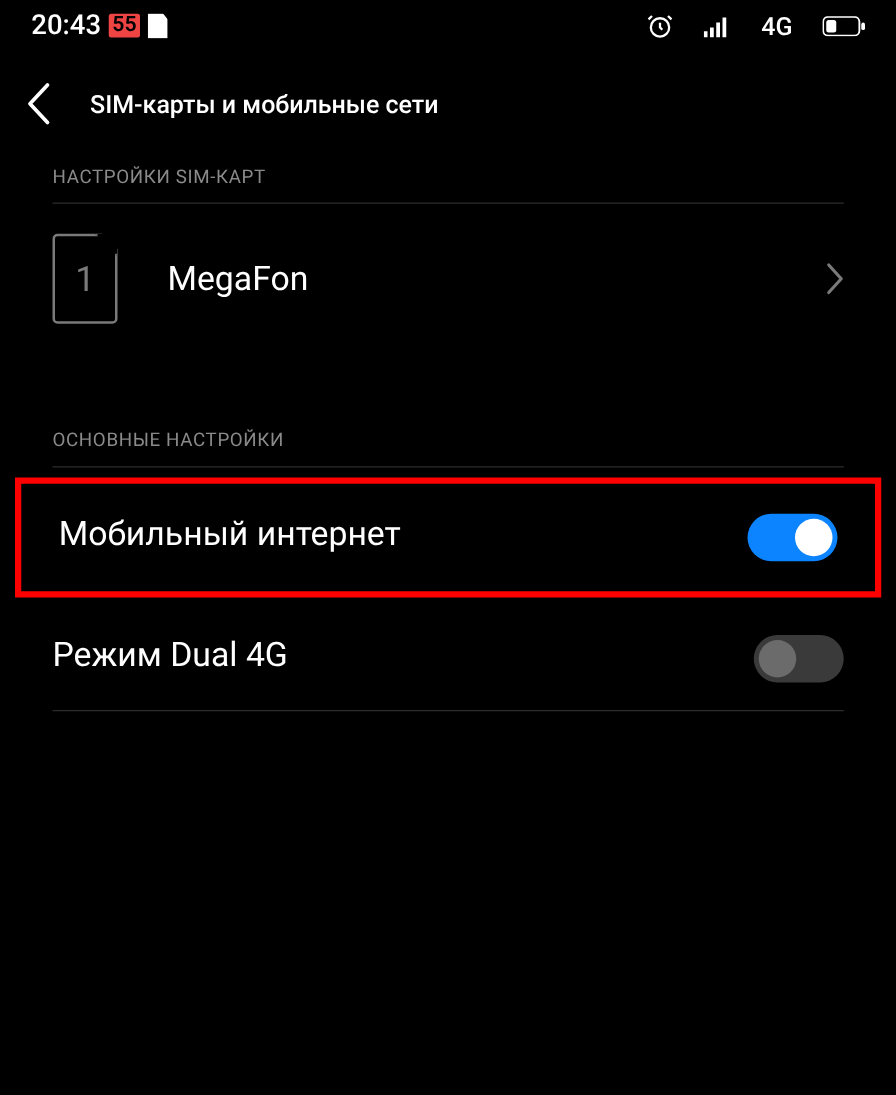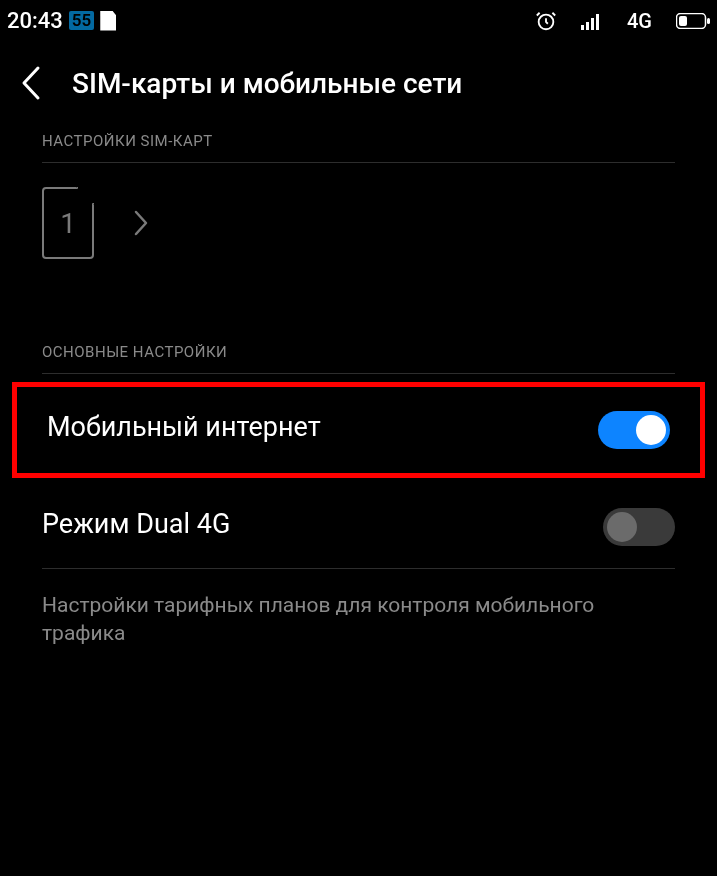--- a/index.html
+++ b/index.html
@@ -12,40 +12,40 @@
       width: 717px;
       height: 876px;
       background: #000000;
       color: #ffffff;
       overflow: hidden;
     }
     .status-bar {
       display: flex;
       justify-content: space-between;
       align-items: center;
-      padding: 8px 7px 6px;
+      padding: 8px 25px 6px;
       font-size: 22px;
       font-weight: 500;
     }
     .status-left {
       display: flex;
       align-items: center;
       gap: 6px;
     }
     .status-right {
       display: flex;
       align-items: center;
       gap: 24px;
     }
     .time {
       font-size: 22px;
       font-weight: 500;
     }
     .badge {
-      background: #0369a1;
+      background: #ef4444;
       color: #000000;
       font-size: 17px;
       font-weight: 600;
       padding: 1px 3px;
       border-radius: 2px;
       line-height: 1;
     }
     .sd-icon {
       width: 16px;
       height: 20px;
@@ -55,21 +55,21 @@
     .alarm-icon svg, .signal-icon svg, .battery-icon svg { display: block; }
     .net-label { font-size: 20px; font-weight: 500; }
     .header {
       display: flex;
       align-items: center;
       padding: 25px 20px 30px;
       gap: 30px;
     }
     .back-button svg { display: block; }
     .page-title {
-      font-size: 28px;
+      font-size: 20px;
       font-weight: 500;
       color: #ffffff;
     }
     .section-header {
       padding: 0 42px 12px;
       font-size: 15px;
       color: #8a8a8a;
       letter-spacing: 0.5px;
     }
     .divider {
@@ -235,20 +235,21 @@
 
 <div class="section-header">НАСТРОЙКИ SIM-КАРТ</div>
 <hr class="divider">
 
 <div class="sim-row">
   <div class="sim-container">
     <div class="sim-shape"></div>
     <div class="sim-corner"></div>
     <div class="sim-num">1</div>
   </div>
+  <div class="sim-label">MegaFon</div>
   <div class="chevron-right">
     <svg width="14" height="26" viewBox="0 0 14 26" fill="none" stroke="#7a7a7a" stroke-width="2.5" stroke-linecap="round" stroke-linejoin="round">
       <polyline points="2,2 12,13 2,24"></polyline>
     </svg>
   </div>
 </div>
 
 <div class="section-gap"></div>
 
 <div class="section-header">ОСНОВНЫЕ НАСТРОЙКИ</div>
@@ -271,15 +272,14 @@
   </div>
   <div class="toggle off">
     <div class="toggle-knob"></div>
   </div>
 </div>
 
 <hr class="divider">
 
 <div class="setting-row">
   <div class="setting-text">
-    <div class="setting-desc">Настройки тарифных планов для контроля мобильного трафика</div>
   </div>
 </div>
 
 </body></html>

